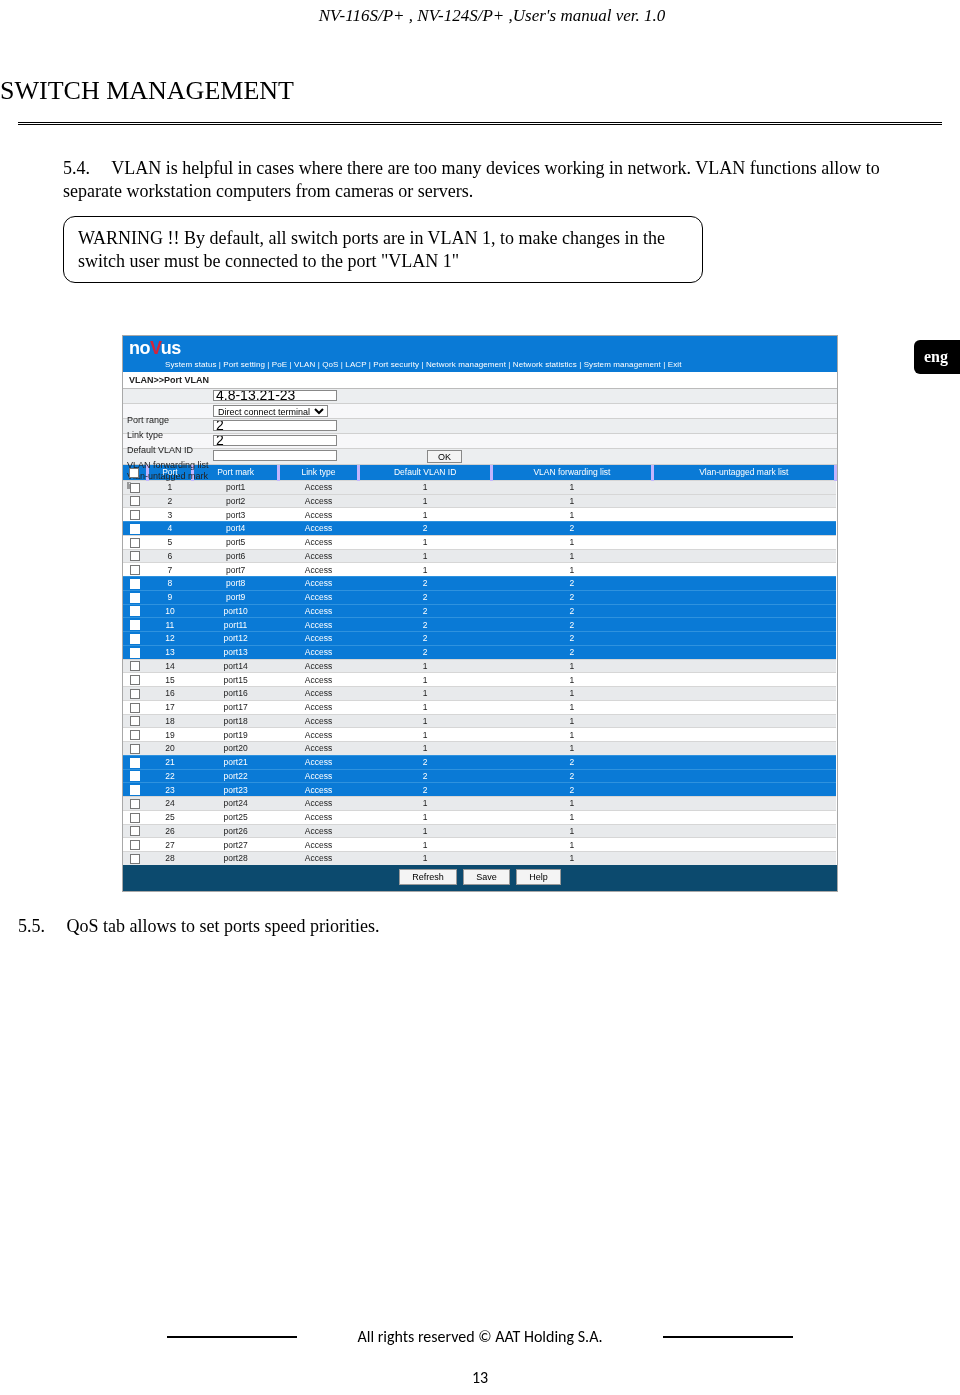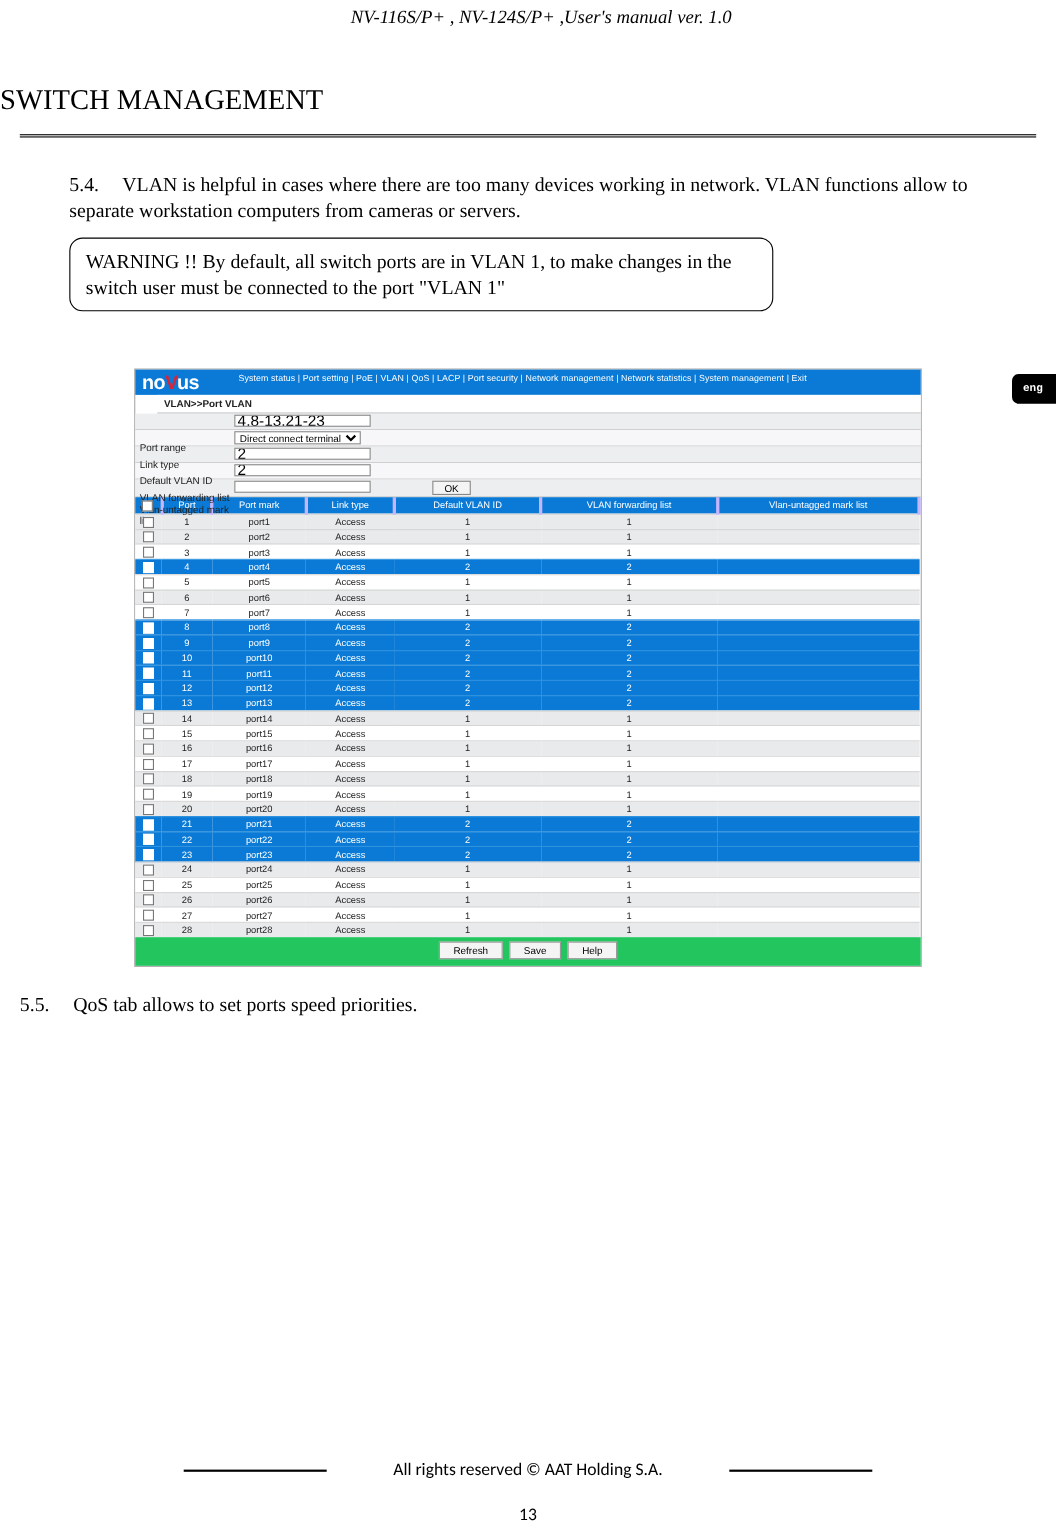--- a/index.html
+++ b/index.html
@@ -4,52 +4,52 @@
 <style>
   * { box-sizing: border-box; margin: 0; padding: 0; }
   body { width: 960px; height: 1395px; font-family: "Times New Roman", serif; font-size: 18px; color: #000; position: relative; background: #fff; }
   .doc-header { text-align: center; font-style: italic; font-size: 17px; padding-top: 6px; font-family: "Times New Roman", serif; padding-left: 24px; }
   .section-title { text-align: left; font-size: 26px; font-weight: normal; padding: 50px 20px 8px 0; font-family: "Times New Roman", serif; }
   .rule2 { border-top: 3px double #000; margin: 8px 18px 8px 18px; }
   .content { padding: 24px 18px 0 18px; margin-left: 45px; }
   .para { font-size: 18px; line-height: 1.25; }
   .num { display: inline-block; min-width: 44px; }
   .warning-box { border: 1.5px solid #000; border-radius: 12px; padding: 10px 14px; margin-top: 14px; width: 640px; font-size: 18px; line-height: 1.25; }
-  .lang-tab { position: absolute; right: 0; top: 340px; background: #000; color: #fff; font-family: Liberation Mono, monospace; font-size: 10px; font-weight: bold; padding: 8px 12px 8px 10px; border-radius: 6px 0 0 6px; }
+  .lang-tab { position: absolute; right: 0; top: 340px; background: #000; color: #fff; font-family: Liberation Serif, serif; font-size: 16px; font-weight: bold; padding: 8px 12px 8px 10px; border-radius: 6px 0 0 6px; }
   .screenshot { width: 716px; margin: 52px auto 0 auto; font-family: Arial, sans-serif; font-size: 9px; color: #222; border: 1px solid #a8a8a8; background: #fff; }
-  .logo-bar { background: #0a7ad6; color: #fff; padding: 2px 6px 0 6px; display: flex; }
+  .logo-bar { background: #0a7ad6; color: #fff; padding: 2px 6px 0 6px; display: flex; flex-direction: column; }
   .logo-row { display: flex; align-items: baseline; }
   .logo-text { font-family: Arial, sans-serif; font-weight: bold; letter-spacing: -0.5px; }
   .logo-text .big { font-size: 18px; }
   .logo-text .red { color: #d6243a; }
   .menu-row { font-size: 8px; padding: 1px 0 3px 36px; letter-spacing: 0.1px; white-space: nowrap; }
-  .crumb { padding: 3px 6px; font-size: 9px; font-weight: bold; color: #222; background: #fff; border-bottom: 1px solid #bbb; margin-left: 20px; }
+  .crumb { padding: 3px 6px; font-size: 9px; font-weight: bold; color: #222; background: #fff; border-bottom: 1px solid #bbb; }
   .form-row { display: flex; border-bottom: 1px solid #d0d0d0; background: #eceef0; font-size: 9px; align-items: center; height: 15px; }
   .form-row.odd { background: #f7f7f9; }
   .form-label { width: 90px; padding-left: 4px; margin-top: 48px; }
   .form-field { }
   .form-field input[type=text] { width: 124px; font-size: 14px; height: 11px; border: 1px solid #888; padding: 0 2px; background: #fff; }
   .form-field select { font-size: 9px; height: 12px; border: 1px solid #888; background: #fff; }
   .ok-row { display: flex; align-items: center; background: #eceef0; border-bottom: 1px solid #d0d0d0; height: 16px; }
   .ok-row .form-label { width: 90px; padding-left: 4px; }
-  .ok-btn { font-size: 9px; padding: 0 10px; height: 13px; border: 1px solid #888; background: #f4f4f4; margin-left: 56px; }
+  .ok-btn { font-size: 9px; padding: 0 10px; height: 13px; border: 1px solid #888; background: #f4f4f4; margin-left: 90px; }
   table.ports { width: 100%; border-collapse: collapse; font-size: 8.5px; }
   table.ports th { background: #0a7ad6; color: #fff; font-weight: normal; padding: 2px 3px; text-align: center; border-right: 3px solid #c4b5fd; }
   table.ports th:first-child { width: 24px; }
   table.ports td { padding: 1px 3px; text-align: center; border-top: 1px solid #d6d6d6; height: 12px; }
   table.ports td:first-child { width: 24px; }
   tr.r-white { background: #ffffff; }
   tr.r-gray { background: #e8eaec; }
   tr.r-blue { background: #0a7ad6; color: #fff; }
   tr.r-blue td { border-top-color: #2f92de; }
   .chk { width: 10px; height: 10px; display: inline-block; border: 1px solid #777; background: #fff; vertical-align: middle; position: relative; }
   .chk.on::after { content: "✓"; position: absolute; top: -3px; left: -1px; font-size: 10px; color: #0a7ad6; }
   tr.r-blue .chk { border-color: #fff; }
   tr.r-blue .chk.on::after { color: #fff; }
-  .btn-row { text-align: center; padding: 4px 0 6px 0; background: #22c55e; }
+  .btn-row { text-align: center; padding: 4px 0 6px 0; background: #0c4a6e; }
   .btn { font-size: 9px; height: 16px; padding: 0 12px; margin: 0 2px; border: 1px solid #999; background: #f4f4f4; }
   .para55 { padding: 24px 18px 0 18px; font-size: 18px; }
   .footer-area { position: absolute; left: 0; bottom: 8px; width: 100%; text-align: center; }
   .footer-rule { display: flex; align-items: center; justify-content: center; gap: 0; }
   .footer-line { height: 2px; background: #000; width: 130px; }
   .footer-text { font-family: Calibri, Arial, sans-serif; font-size: 16px; padding: 0 60px; }
   .page-num { font-family: Calibri, Arial, sans-serif; font-size: 16px; margin-top: 22px; }
 </style>
 </head>
 <body>

